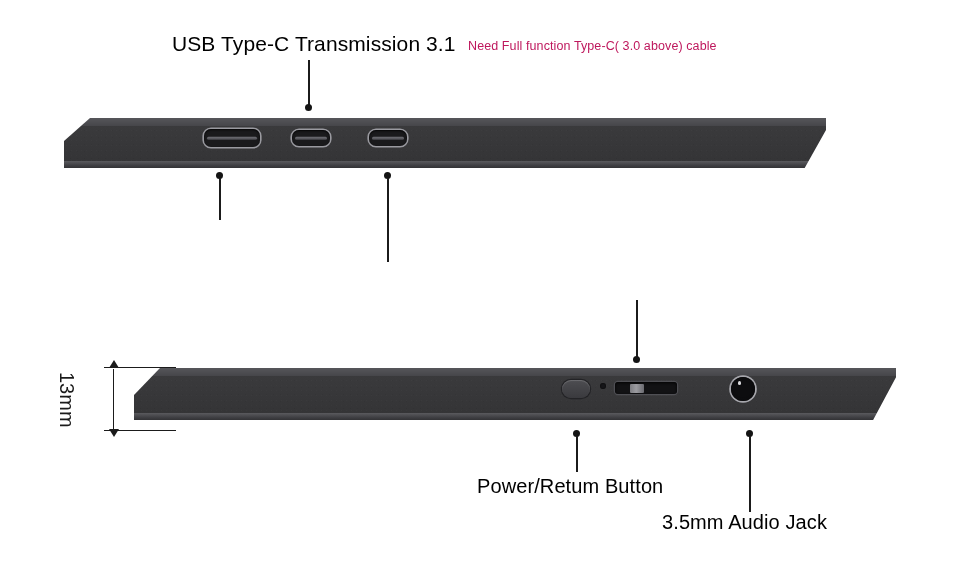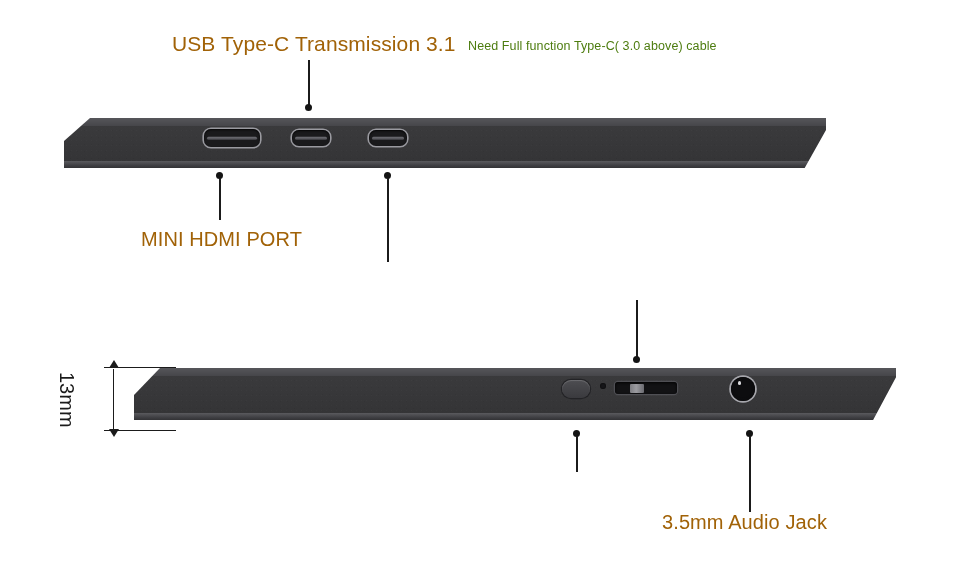--- a/index.html
+++ b/index.html
@@ -18,28 +18,28 @@
   .stage {
     position: absolute;
     inset: 0;
   }
 
   
   .label {
     position: absolute;
     white-space: nowrap;
     font-family: "Liberation Sans", sans-serif;
-    color: #a16207;
+    color: #000000;
     letter-spacing: .1px;
   }
   .label-lg { font-size: 21px; }
   .label-md { font-size: 20px; }
   .label-sub {
     font-size: 12.5px;
-    color: #4d7c0f;
+    color: #be185d;
     letter-spacing: .1px;
   }
 
   
   .leader {
     position: absolute;
     background: #1b1b1b;
     width: 1.6px;
   }
   .dot {
@@ -221,21 +221,20 @@
 
     <div class="port" style="left:140px; top:11px; width:56px; height:18px;"></div>
 
     <div class="port" style="left:228px; top:12px; width:38px; height:16px;"></div>
 
     <div class="port" style="left:305px; top:12px; width:38px; height:16px;"></div>
   </div>
 
   <div class="dot" style="left:216px; top:172px;"></div>
   <div class="leader" style="left:219px; top:178px; height:42px;"></div>
-  <div class="label label-md" style="left:141px; top:228px;">MINI HDMI PORT</div>
 
   <div class="dot" style="left:384px; top:172px;"></div>
   <div class="leader" style="left:387px; top:178px; height:84px;"></div>
 
   <div class="leader" style="left:636px; top:300px; height:58px;"></div>
   <div class="dot" style="left:633px; top:356px;"></div>
 
   <div class="dim-text" style="left:78px; top:372px;">13mm</div>
 
   <div class="ext-line" style="left:104px; top:367px; width:72px;"></div>
@@ -258,18 +257,19 @@
 
     <div class="roller-slot" style="left:481px; top:14px; width:62px; height:12px;">
       <div class="roller-wheel"></div>
     </div>
 
     <div class="audio-jack" style="left:597px; top:9px; width:24px; height:24px;"></div>
   </div>
 
   <div class="dot" style="left:573px; top:430px;"></div>
   <div class="leader" style="left:576px; top:436px; height:36px;"></div>
+  <div class="label label-md" style="left:477px; top:475px;">Power/Retum Button</div>
 
   <div class="dot" style="left:746px; top:430px;"></div>
   <div class="leader" style="left:749px; top:436px; height:76px;"></div>
   <div class="label label-md" style="left:662px; top:511px;text-align:right;">3.5mm Audio Jack</div>
 
 </div>
 
 </body></html>

